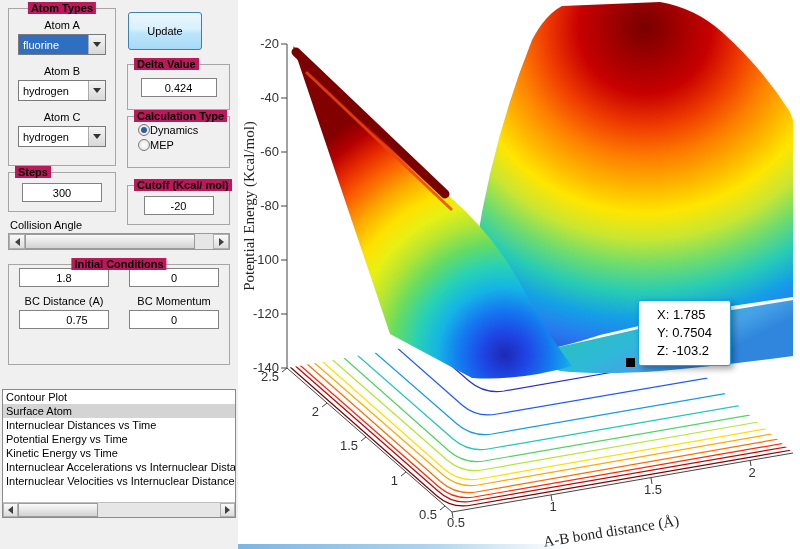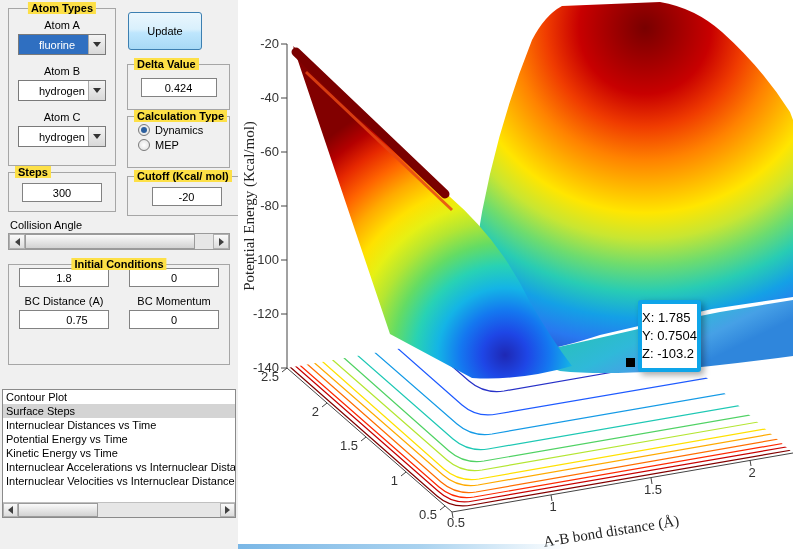--- a/index.html
+++ b/index.html
@@ -1,51 +1,51 @@
 <!DOCTYPE html>
 <html><head>
 <meta charset="utf-8">
 <style>
   *{box-sizing:border-box;margin:0;padding:0}
   html,body{width:800px;height:549px}
   body{position:relative;background:#f0f0f0;font-family:"Liberation Sans",sans-serif;font-size:11px;color:#000;overflow:hidden}
 
   .panel{position:absolute;left:0;top:0;width:238px;height:549px}
   .group{position:absolute;border:1px solid #a6a6a6}
-  .gtitle{position:absolute;top:-7px;background:#fde047;padding:0 3px;font-weight:bold;white-space:nowrap}
+  .gtitle{position:absolute;top:-7px;background:#be185d;padding:0 3px;font-weight:bold;white-space:nowrap}
   .gtitle.center{left:50%;transform:translateX(-50%)}
   .gtitle.left{left:6px}
   .flabel{display:block;text-align:center;margin-top:10px}
   .combo{display:flex;width:88px;height:21px;margin:3px auto 0;border:1px solid #7a7a7a;background:#fff}
-  .combo .cval{flex:1;display:flex;align-items:center;padding-left:20px;overflow:hidden;white-space:nowrap}
+  .combo .cval{flex:1;display:flex;align-items:center;padding-left:4px;overflow:hidden;white-space:nowrap}
   .combo.hl .cval{background:#2f6fc1;color:#fff}
   .combo .cbtn{width:17px;background:linear-gradient(#f4f4f4,#d8d8d8);border-left:1px solid #aaa;display:flex;align-items:center;justify-content:center}
   .arr-down{width:0;height:0;border-left:4px solid transparent;border-right:4px solid transparent;border-top:5px solid #333}
   .tinput{display:block;border:1px solid #828282;background:#fff;text-align:center;font:11px "Liberation Sans",sans-serif;height:19px}
   .update-btn{position:absolute;left:128px;top:12px;width:74px;height:38px;border:1px solid #3c7fb1;border-radius:3px;
     background:linear-gradient(#eaf6fd,#d9f0fc 45%,#bee6fd 55%,#a7d9f5);font:11px "Liberation Sans",sans-serif;cursor:pointer}
-  .radio-row{display:flex;align-items:center;gap:5px;margin:7px 0 0 10px}
+  .radio-row{display:flex;align-items:center;margin:7px 0 0 10px}
   .rb{width:12px;height:12px;border-radius:50%;border:1px solid #7a7a7a;background:radial-gradient(#fff,#ddd);flex:0 0 auto}
   .rb.on::after{content:"";display:block;width:6px;height:6px;margin:2px;border-radius:50%;background:#2c5f9e}
   .hscroll{position:absolute;display:flex;border:1px solid #9a9a9a;background:#ececec;height:17px}
   .sbtn{width:16px;background:linear-gradient(#fafafa,#dcdcdc);border:1px solid #b0b0b0;display:flex;align-items:center;justify-content:center;flex:0 0 auto}
   .sthumb{background:linear-gradient(#fafafa,#d2d2d2);border:1px solid #9a9a9a;flex:0 0 auto}
   .strack{flex:1;background:#e6e6e6}
   .tri-left{width:0;height:0;border-top:4px solid transparent;border-bottom:4px solid transparent;border-right:5px solid #404040}
   .tri-right{width:0;height:0;border-top:4px solid transparent;border-bottom:4px solid transparent;border-left:5px solid #404040}
   .ic-half{width:50%;text-align:center}
   .ic-row{display:flex;width:100%}
   .listbox{position:absolute;left:2px;top:389px;width:234px;height:129px;border:1px solid #8a8a8a;background:#fff;display:flex;flex-direction:column;overflow:hidden}
   .litems{flex:1;overflow:hidden}
   .litem{height:14px;line-height:14px;padding-left:3px;white-space:nowrap;overflow:hidden}
   .litem.sel{background:#d4d4d4}
   .lb-scroll{height:15px;border-top:1px solid #c0c0c0;display:flex;background:#ececec}
   .plot{position:absolute;left:238px;top:0;width:562px;height:549px;background:#fff}
-  .datatip{position:absolute;left:638px;top:300px;background:#fff;border:4px solid #0ea5e9;border-radius:3px;
-    box-shadow:3px 3px 6px rgba(0,0,0,.35);padding:5px 0;font:13px/18px "Liberation Sans",sans-serif;white-space:nowrap;z-index:5}
+  .datatip{position:absolute;left:638px;top:300px;background:#fff;border:1px solid #0ea5e9;border-radius:3px;
+    box-shadow:3px 3px 6px rgba(0,0,0,.35);padding:5px 18px;font:13px/18px "Liberation Sans",sans-serif;white-space:nowrap;z-index:5}
   .win-edge{position:absolute;left:238px;top:544px;width:330px;height:5px;
     background:linear-gradient(to right,#7ab7e6 0%,#a9d2ef 55%,rgba(255,255,255,0) 100%);z-index:4}
 </style>
 </head>
 <body>
 
 <div class="panel">
 
   <div class="group" style="left:8px;top:8px;width:108px;height:158px">
     <span class="gtitle center">Atom Types</span>
@@ -89,21 +89,21 @@
       <span class="rb"></span>
       <span>MEP</span>
     </div>
   </div>
 
   <div class="group" style="left:8px;top:172px;width:108px;height:40px">
     <span class="gtitle left">Steps</span>
     <input class="tinput" style="width: 80px; margin: 10px auto 0px;" value="300">
   </div>
 
-  <div class="group" style="left:127px;top:176px;width:119px;height:40px">
+  <div class="group" style="left:127px;top:185px;width:103px;height:40px">
     <span class="gtitle left">Cutoff (Kcal/ mol)</span>
     <input class="tinput" style="width: 70px; margin: 10px auto 0px;" value="-20">
   </div>
 
   <span style="position:absolute;left:10px;top:219px">Collision Angle</span>
   <div class="hscroll" style="left:8px;top:233px;width:222px">
     <span class="sbtn">
         <i class="tri-left"></i>
       </span>
     <span class="sthumb" style="width:170px"></span>
@@ -133,21 +133,21 @@
         </span>
       <span class="ic-half">
           <input class="tinput" style="width: 90px; margin: 0px auto;" value="0">
         </span>
     </div>
   </div>
 
   <div class="listbox">
     <div class="litems">
       <div class="litem">Contour Plot</div>
-      <div class="litem sel">Surface Steps</div>
+      <div class="litem sel">Surface Atom</div>
       <div class="litem">Internuclear Distances vs Time</div>
       <div class="litem">Potential Energy vs Time</div>
       <div class="litem">Kinetic Energy vs Time</div>
       <div class="litem">Internuclear Accelerations vs Internuclear Dista</div>
       <div class="litem">Internuclear Velocities vs Internuclear Distance</div>
     </div>
     <div class="lb-scroll">
       <span class="sbtn" style="width:15px">
           <i class="tri-left"></i>
         </span>

